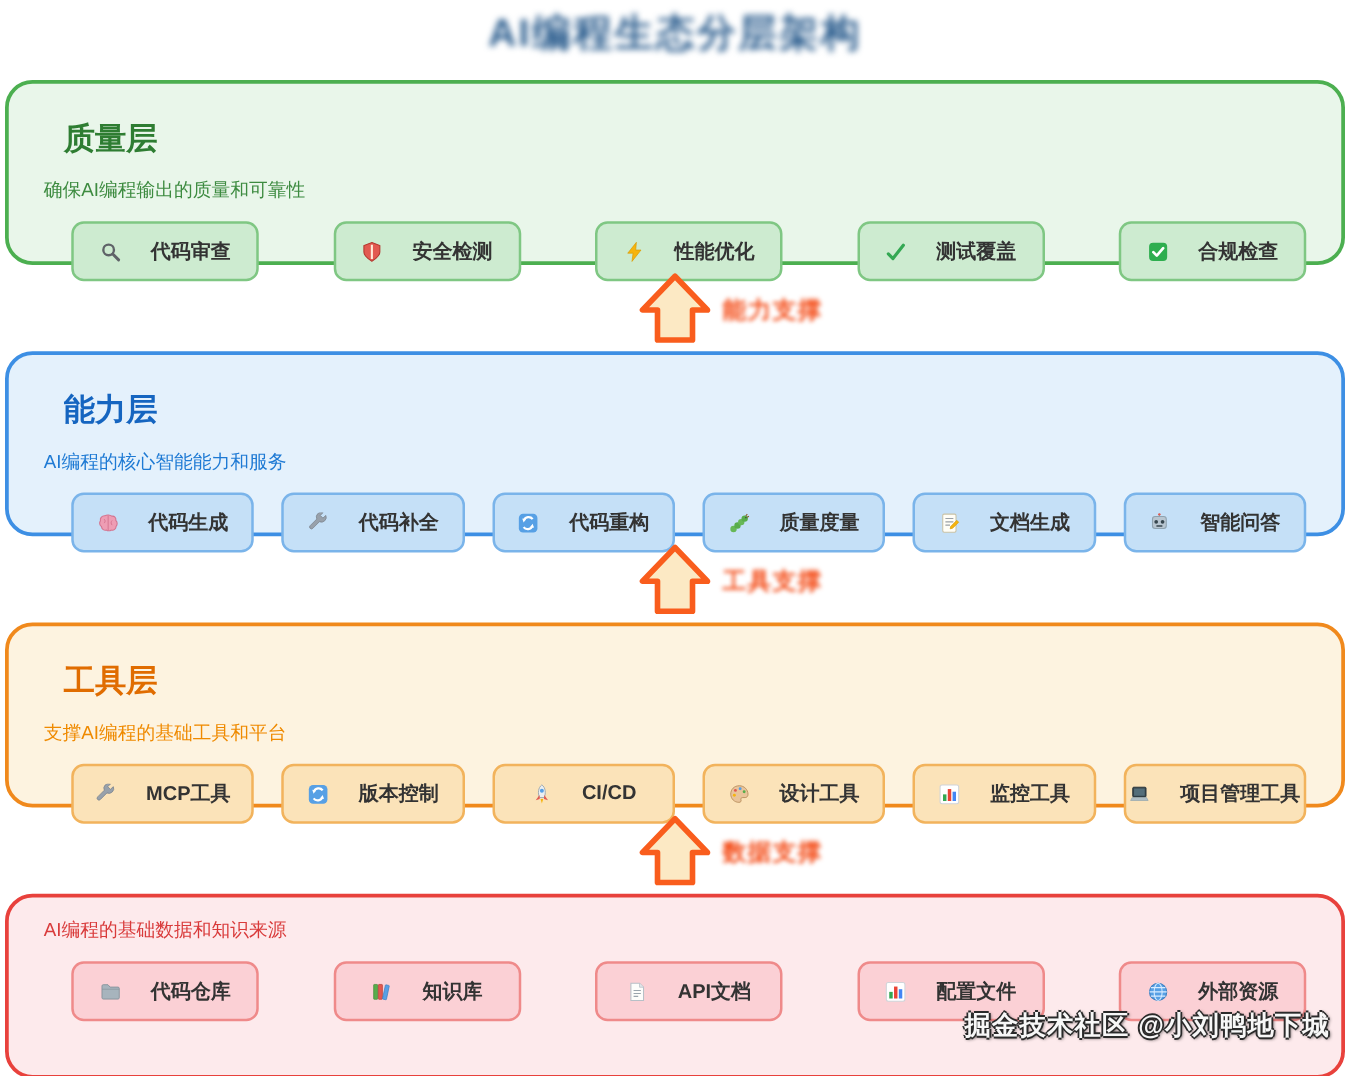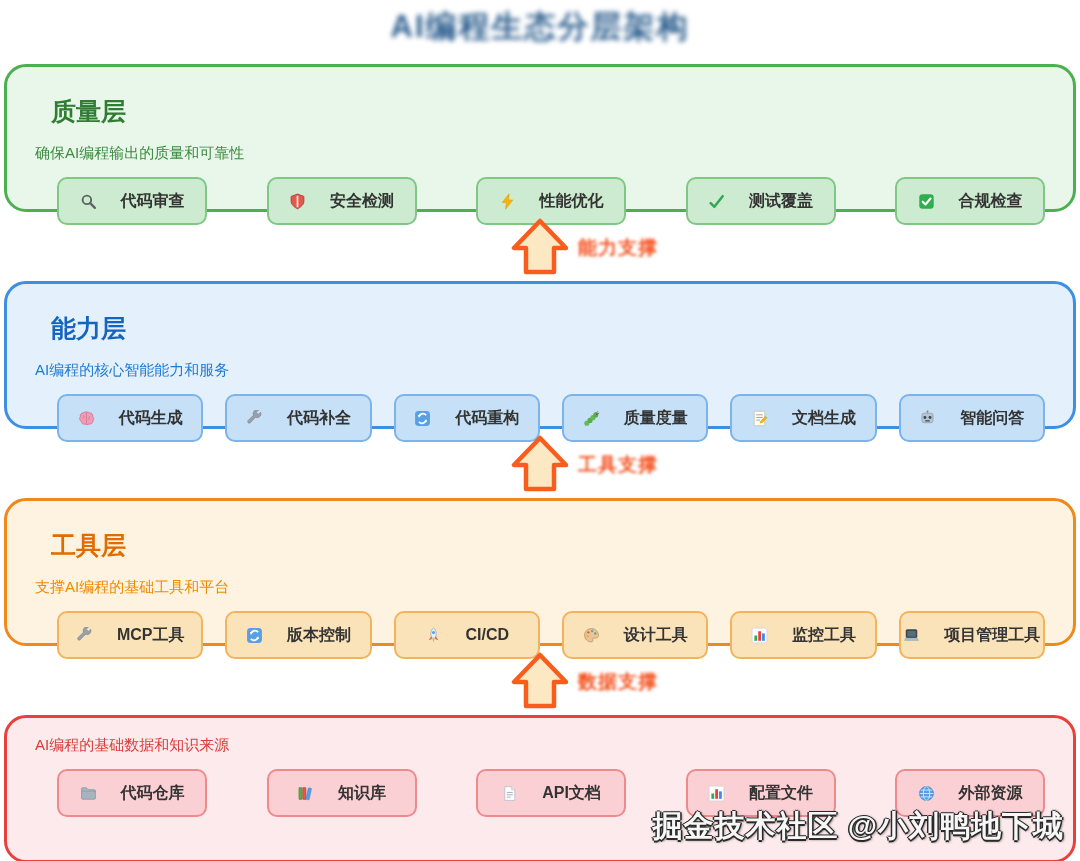--- a/index.html
+++ b/index.html
@@ -28,21 +28,21 @@
   .item-icon{width:17px;height:17px;display:inline-flex;}
   .item-icon svg{width:17px;height:17px;}
   .item-label{font-size:16px;font-weight:600;color:#333;white-space:nowrap;}
   .arrow-row{position:relative;height:69px;}
   .arrow-shape{position:absolute;left:50%;top:6px;transform:translateX(-50%);}
   .arrow-label{
     position:absolute;left:calc(50% + 38px);top:23px;font-size:19px;font-weight:bold;
     color:#f4511e;letter-spacing:1px;filter:blur(1.8px);white-space:nowrap;
   }
   .watermark{
-    position:absolute;top:806px;right:16px;font-size:30px;font-weight:bold;color:#f7f7f7;
+    position:absolute;top:806px;right:16px;font-size:21px;font-weight:bold;color:#f7f7f7;
     letter-spacing:1px;white-space:nowrap;
     text-shadow:-1.5px 0 #2a2a2a,1.5px 0 #2a2a2a,0 -1.5px #2a2a2a,0 1.5px #2a2a2a,1px 1px 3px #000;
   }
 </style>
 </head>
 <body>
 
 <h1 class="page-title">AI编程生态分层架构</h1>
 <div class="stack" id="stack">
     <section class="layer" style="--bd: #4caf50; --bg: #e9f6ea; --title: #2e7d32; --desc: #3d8b40; --ibg: #cdebd0; --ibd: #7fc783;">

